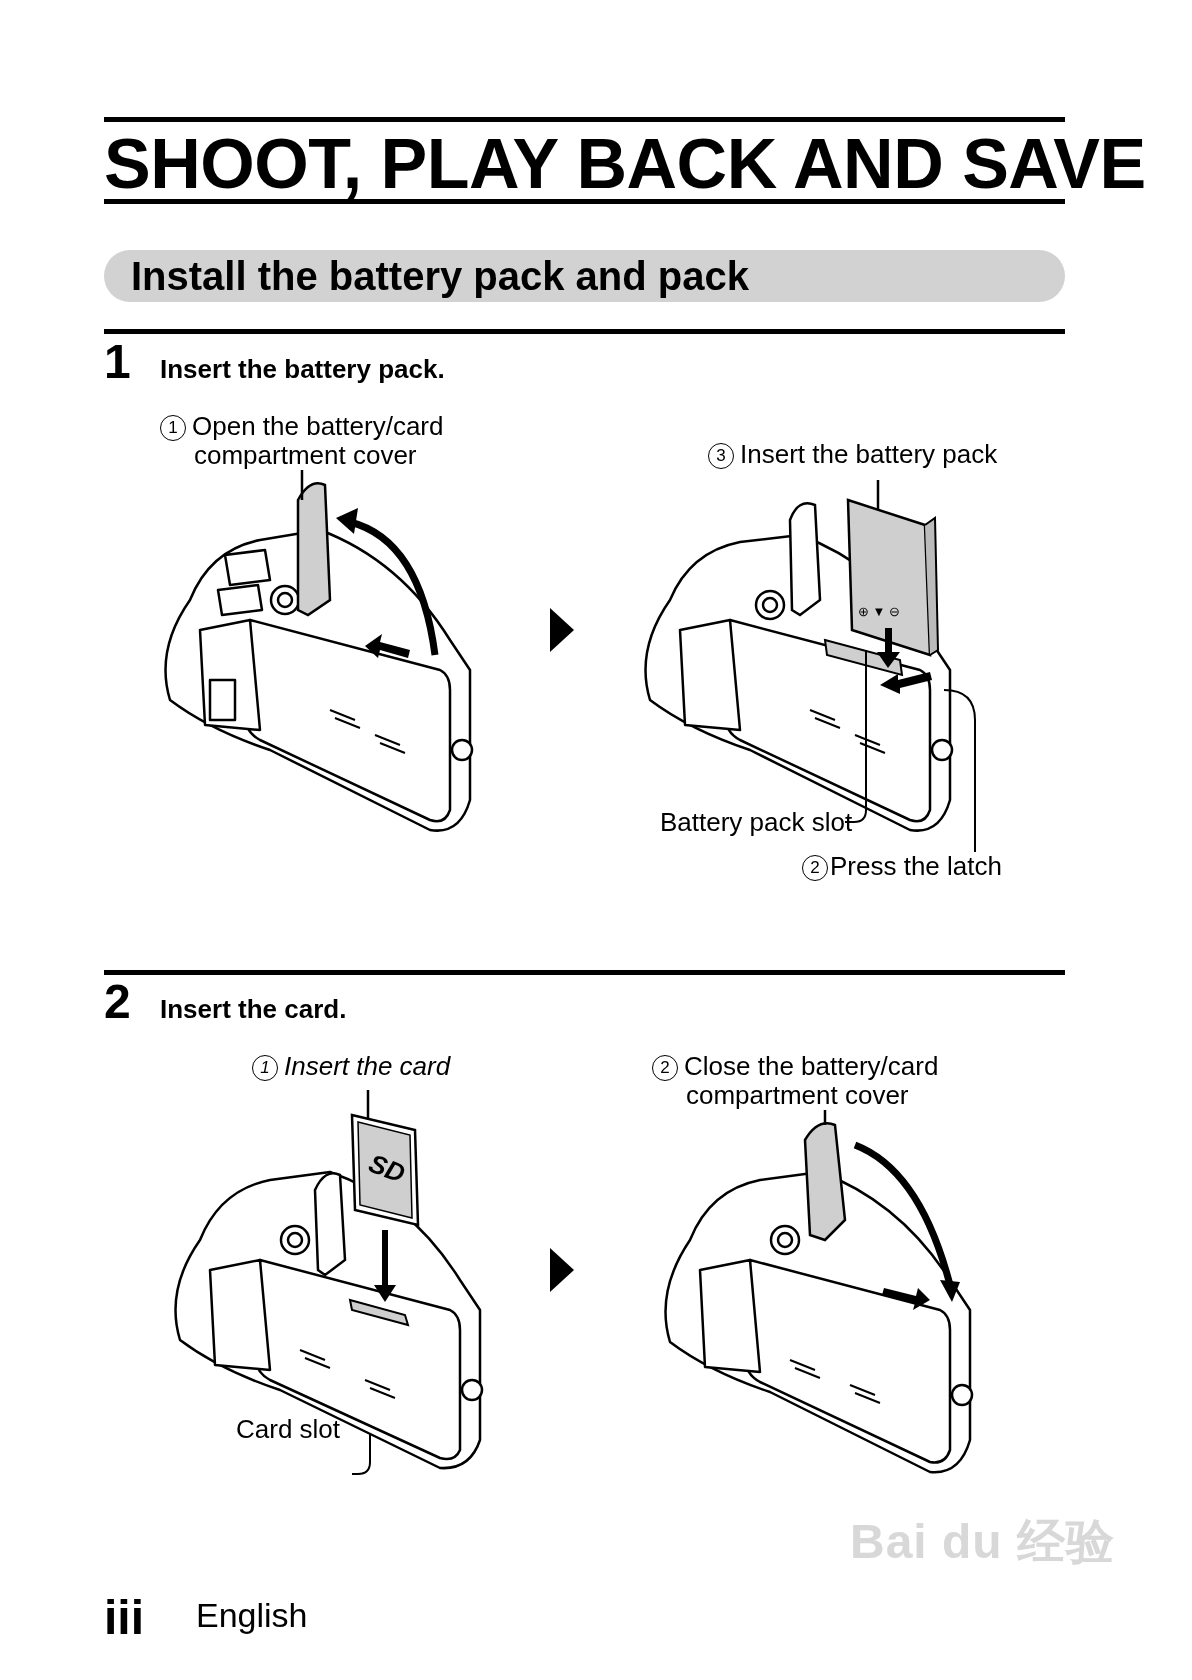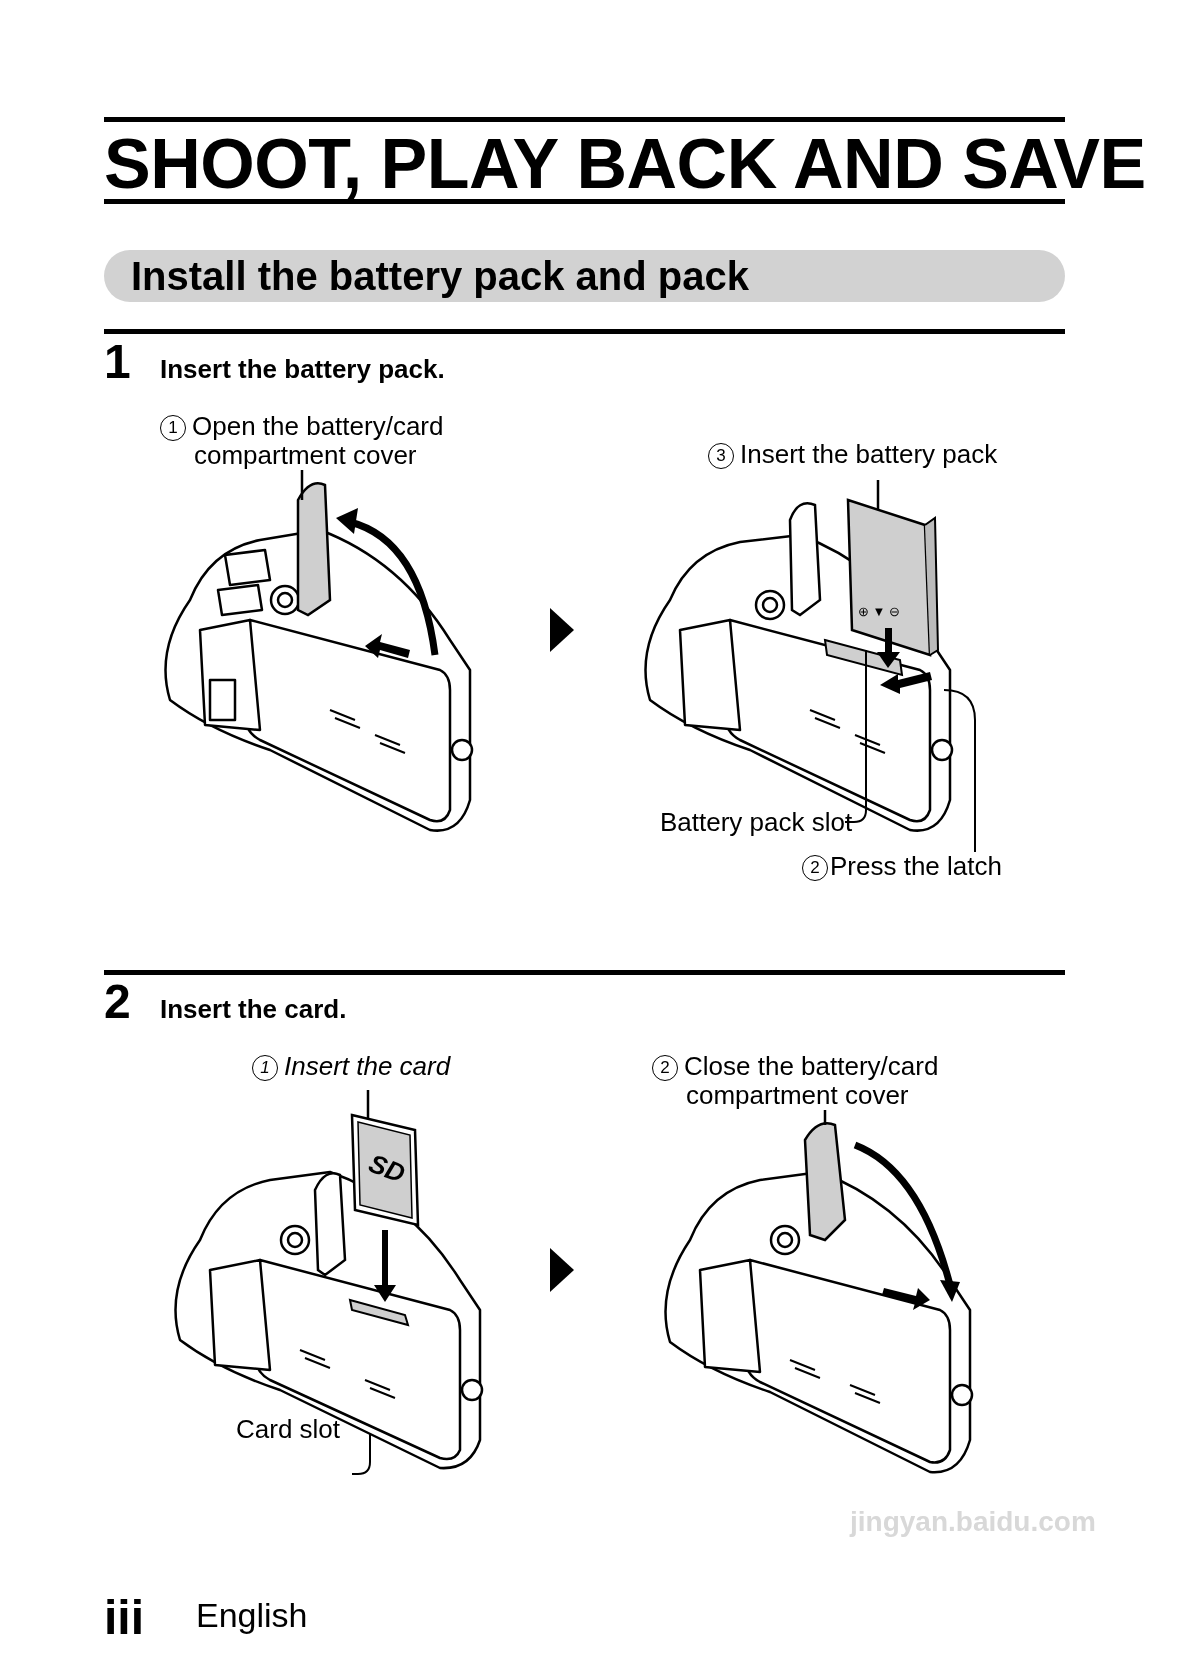--- a/index.html
+++ b/index.html
@@ -148,14 +148,14 @@
   <line x1="175" y1="0" x2="175" y2="15" stroke="#000" stroke-width="2.5"></line>
   <path d="M205 35 Q270 60 300 175" fill="none" stroke="#000" stroke-width="7"></path>
   <path d="M290 170 L310 172 L302 192 Z" fill="#000"></path>
   <path d="M232 185 L265 193 L263 200 L280 190 L268 178 L266 186 L234 178 Z" fill="#000"></path>
 </svg>
 
 <div class="abs footer-page">iii</div>
 <div class="abs footer-lang">English</div>
 
 <div class="abs wm">
-  <div class="wm-small">jingyan.baidu.com</div>
+  <div class="wm-big">Bai du 经验</div>
 </div>
 
 </body></html>

